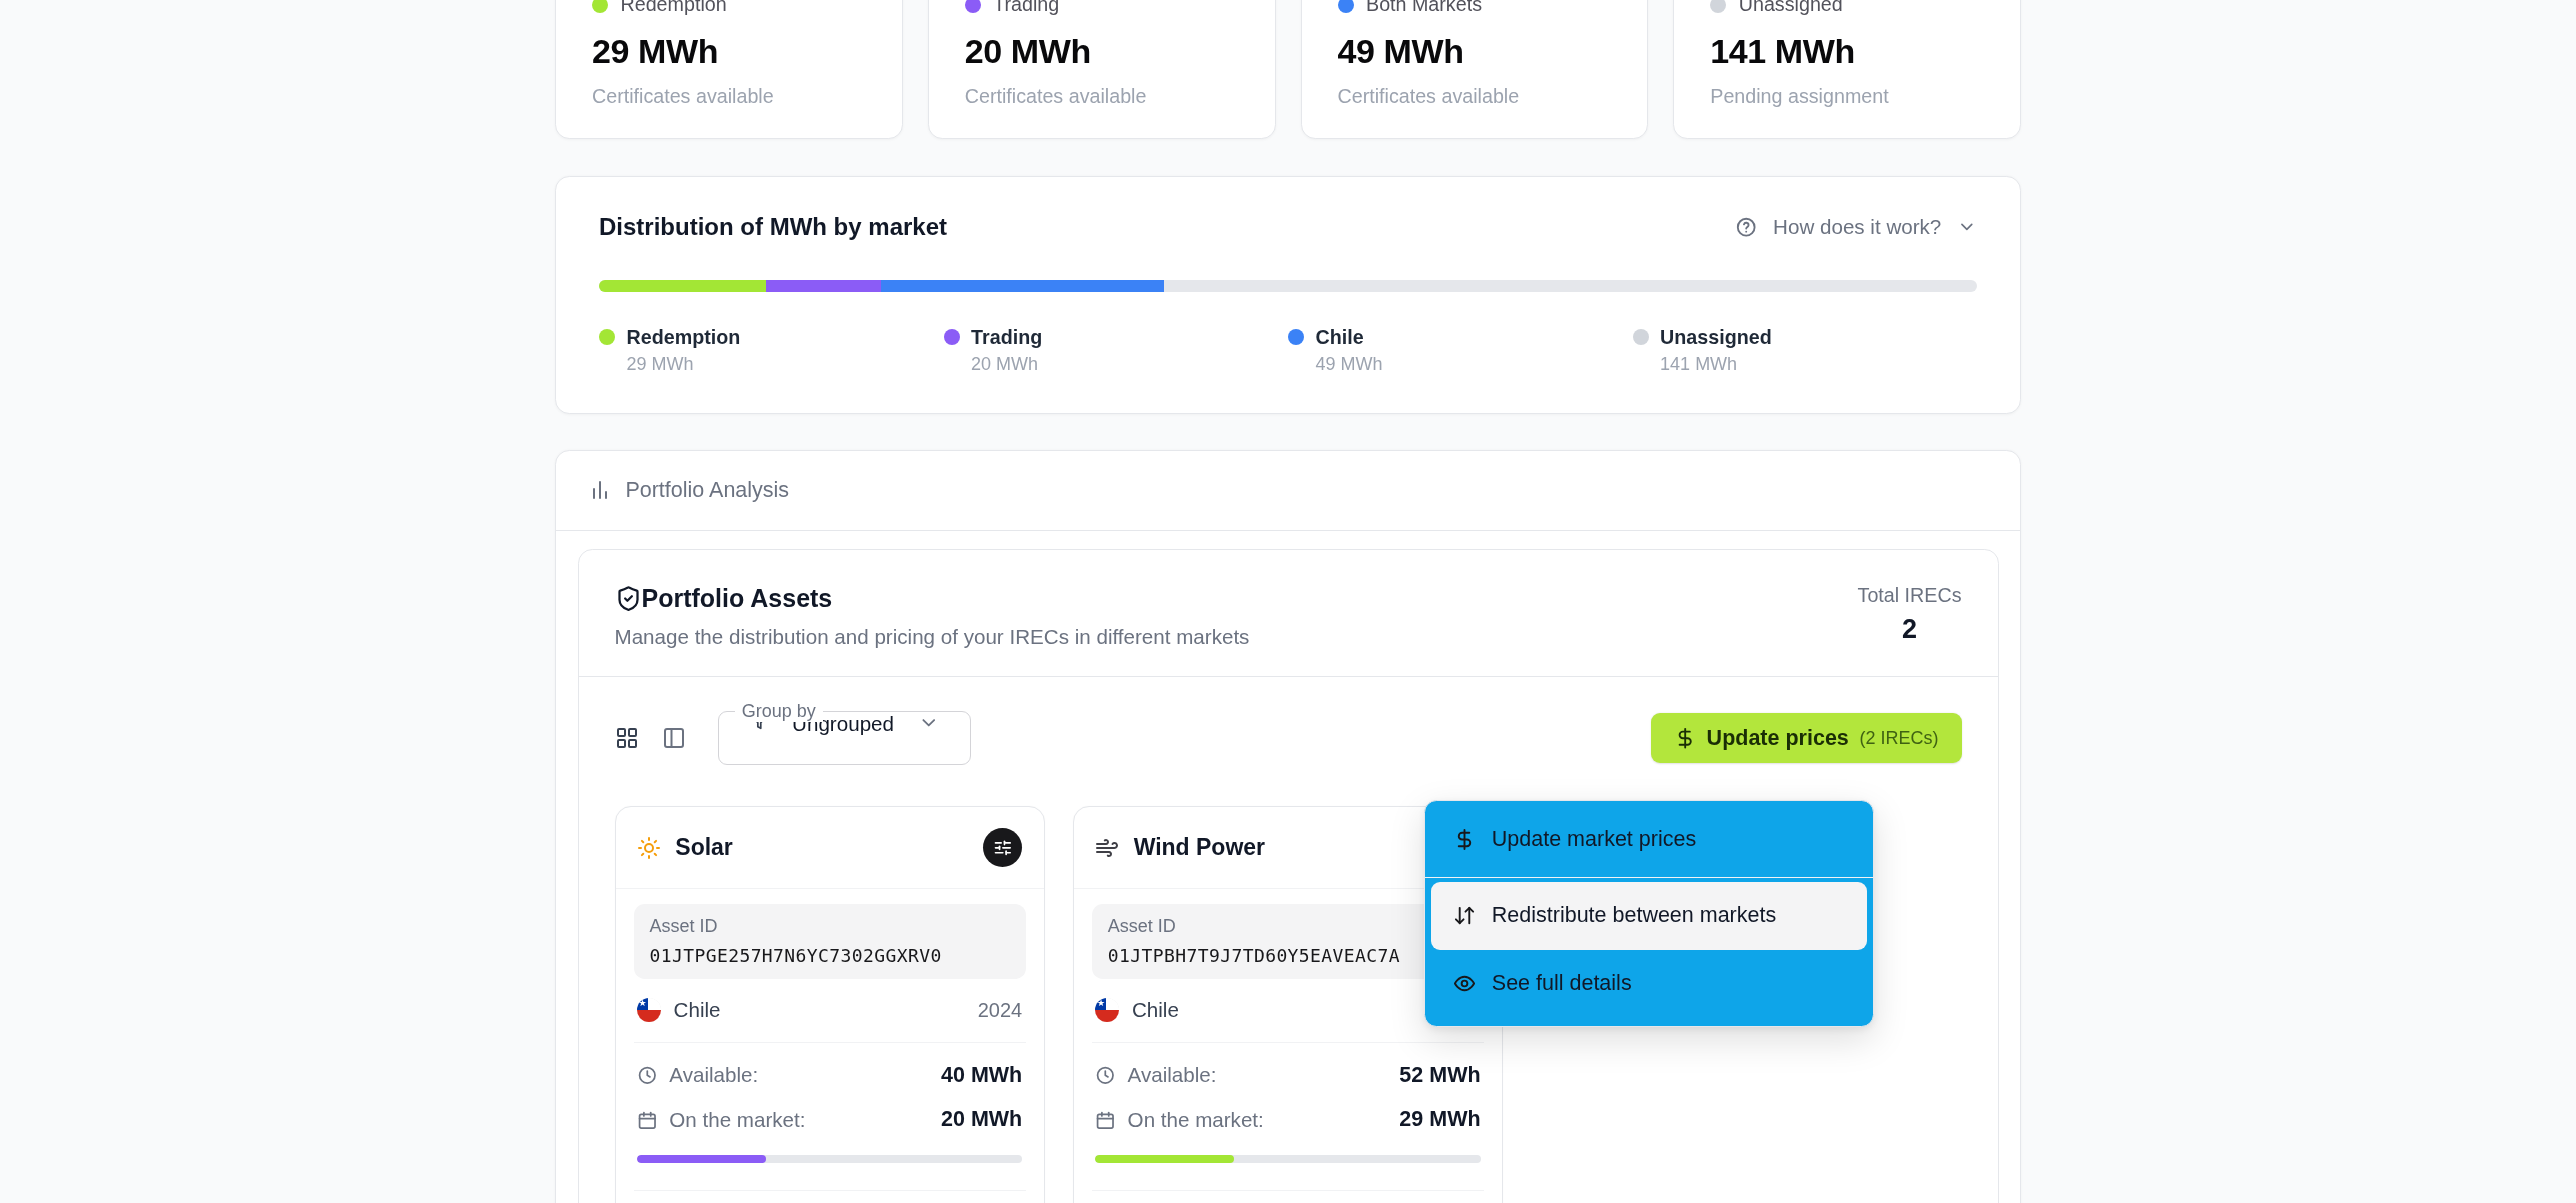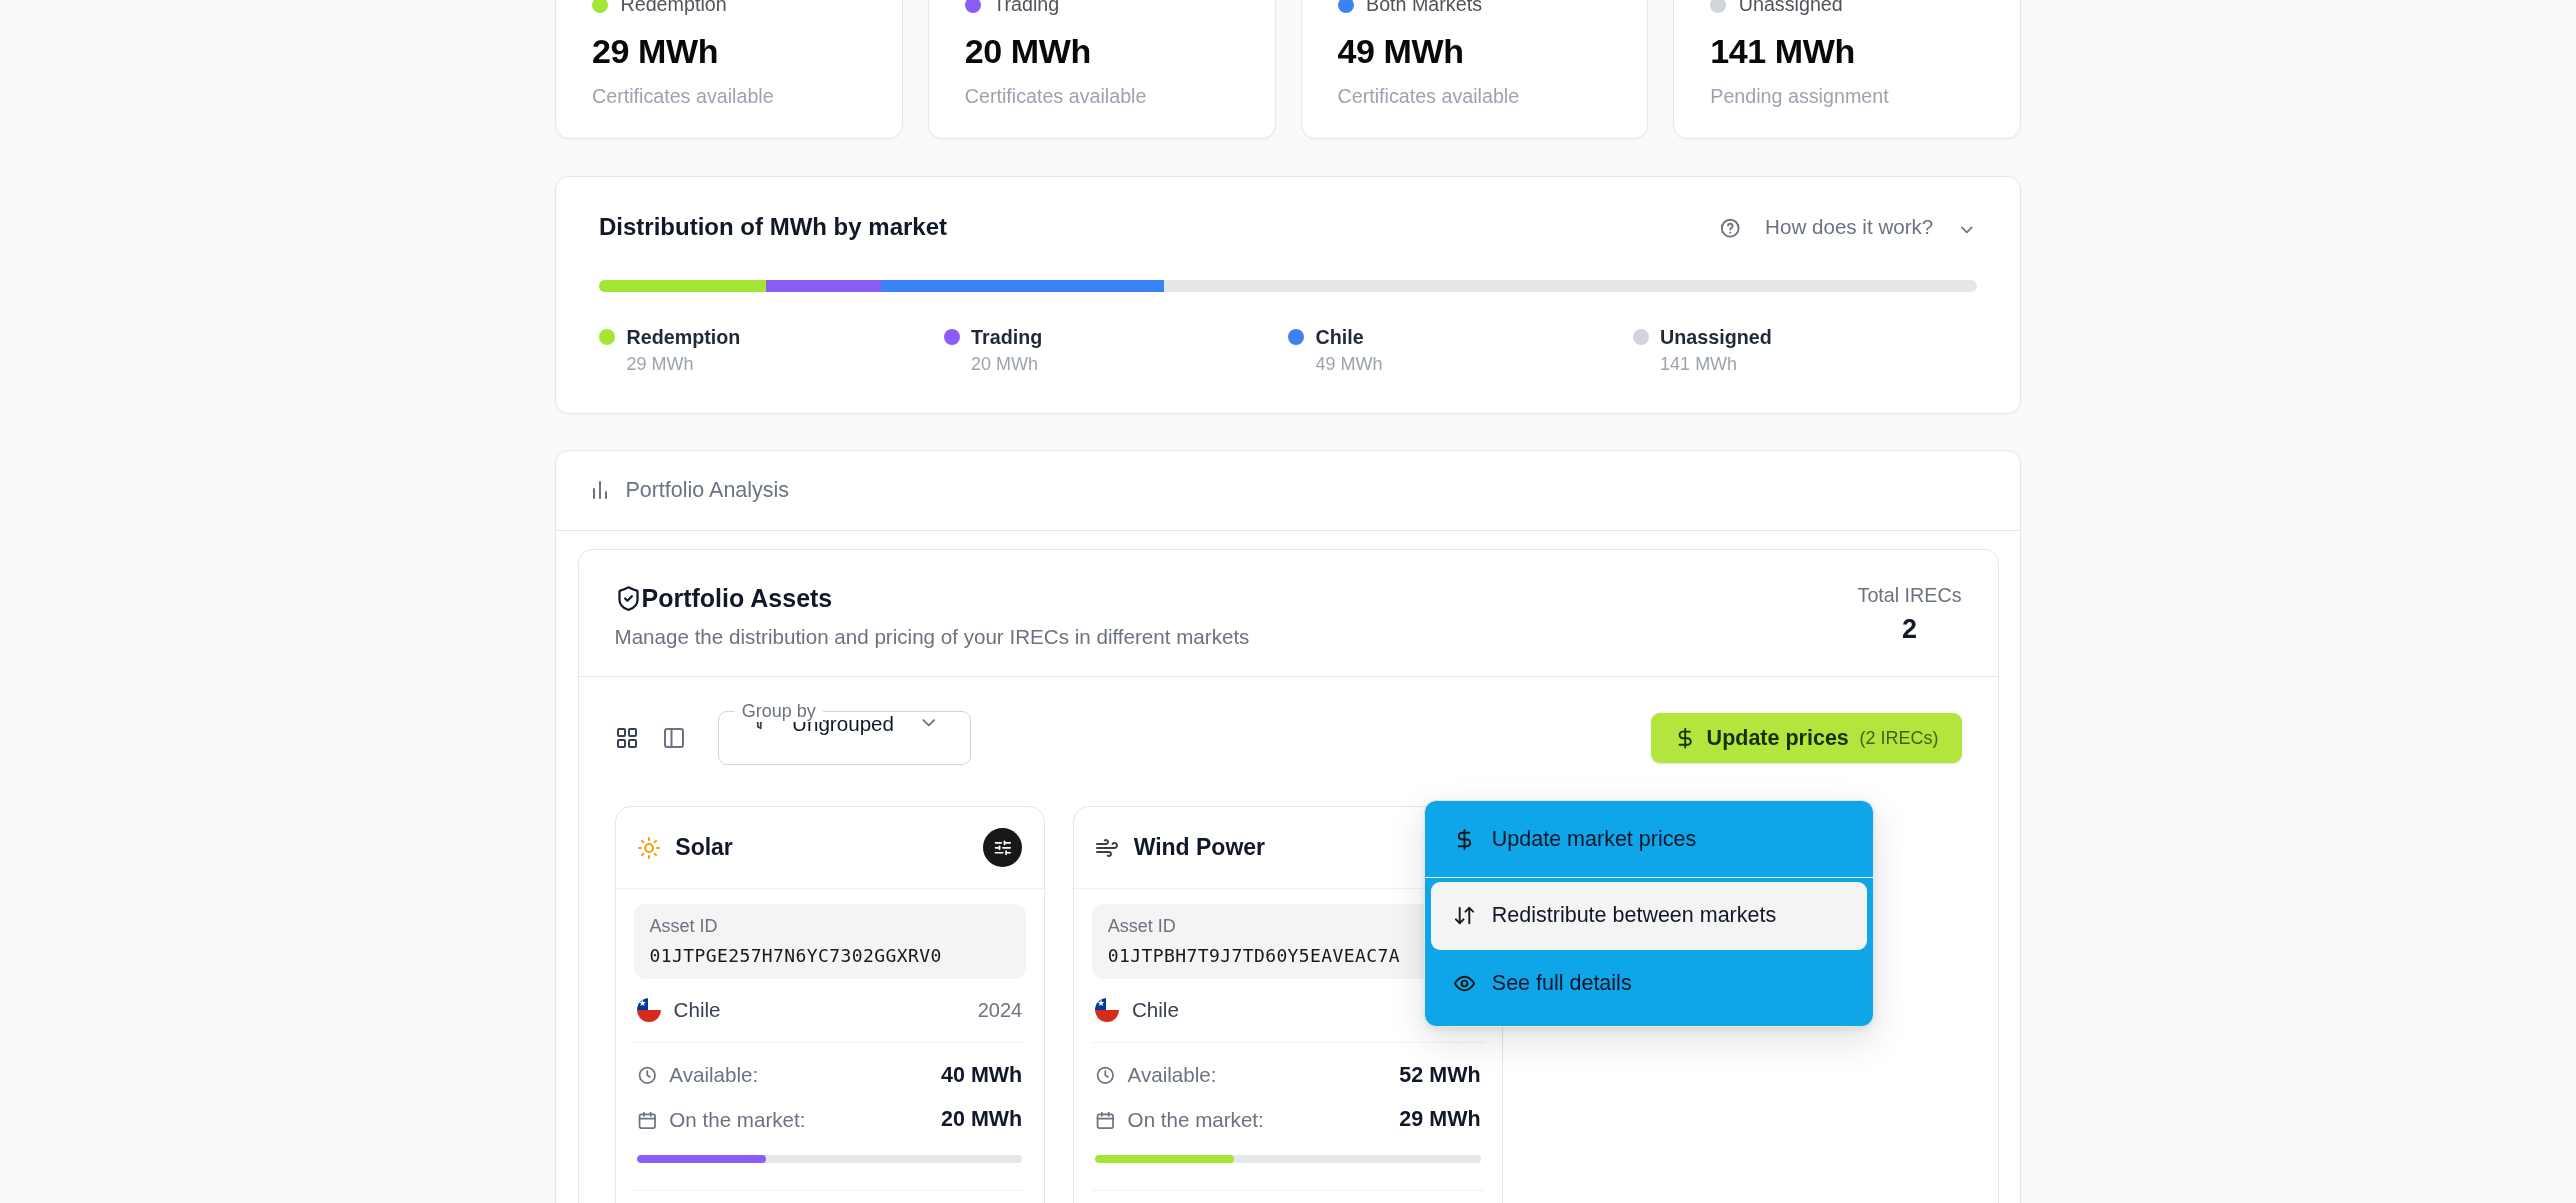--- a/index.html
+++ b/index.html
@@ -16,21 +16,21 @@
   .stat-card{background:#fff;border:0.9px solid #e5e7eb;border-radius:14.3px;padding:32px 36px 30px;box-shadow:0 0.9px 2.7px rgba(0,0,0,.04)}
   .stat-label-row{display:flex;align-items:center;gap:12.5px;font-size:19.7px;color:#52525b}
   .dot{width:16px;height:16px;border-radius:50%;flex:none}
   .stat-value{margin-top:16px;font-size:34px;font-weight:700;color:#09090b;letter-spacing:-0.4px}
   .stat-caption{margin-top:14.3px;font-size:19.7px;color:#9ca3af}
 
   
   .dist-card{margin-top:37px;background:#fff;border:0.9px solid #e5e7eb;border-radius:14.3px;padding:36px 43px 38px;box-shadow:0 0.9px 2.7px rgba(0,0,0,.04)}
   .dist-head{display:flex;justify-content:space-between;align-items:center}
   .dist-title{font-size:24px;font-weight:700;color:#111827}
-  .help{display:flex;align-items:flex-end;gap:24px;font-size:20.6px;color:#6b7280;cursor:pointer}
+  .help{display:flex;align-items:center;gap:16px;font-size:20.6px;color:#6b7280;cursor:pointer}
   .dist-bar{margin-top:39px;height:11.6px;border-radius:6.3px;background:#e5e7eb;display:flex;overflow:hidden}
   .dist-bar .seg{height:100%}
   .dist-legend{margin-top:34px;display:grid;grid-template-columns:repeat(4,1fr)}
   .legend-item{display:flex;gap:11.6px;align-items:flex-start}
   .legend-dot{width:16px;height:16px;border-radius:50%;flex:none;margin-top:2.7px}
   .legend-label{font-size:19.7px;font-weight:700;color:#1f2937;line-height:1.15}
   .legend-sub{font-size:18px;color:#9ca3af;margin-top:5.4px}
 
   
   .main-card{margin-top:36px;background:#fff;border:0.9px solid #e5e7eb;border-radius:14.3px;box-shadow:0 0.9px 2.7px rgba(0,0,0,.04)}

